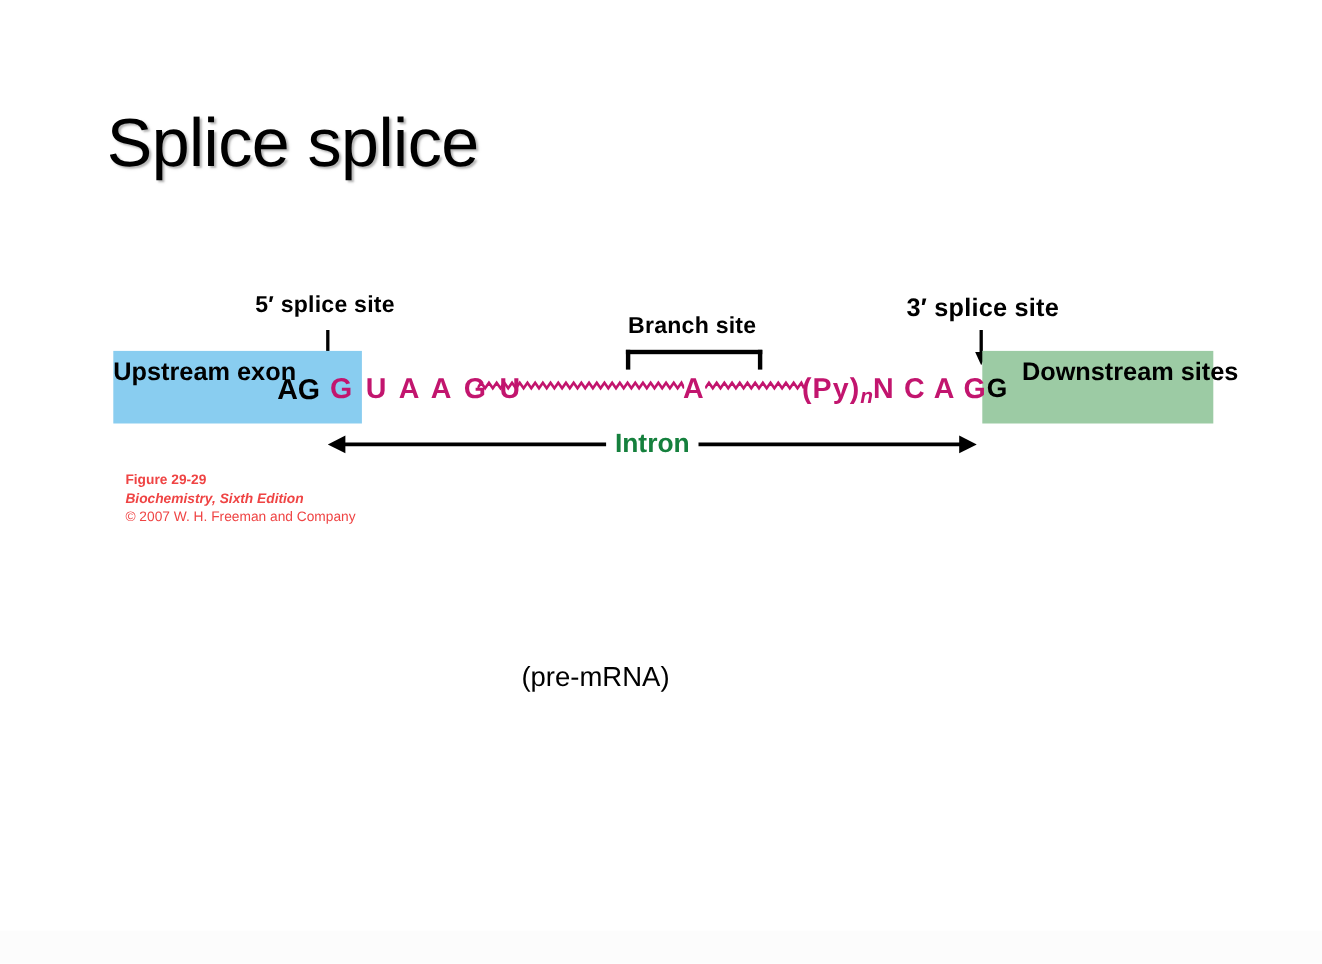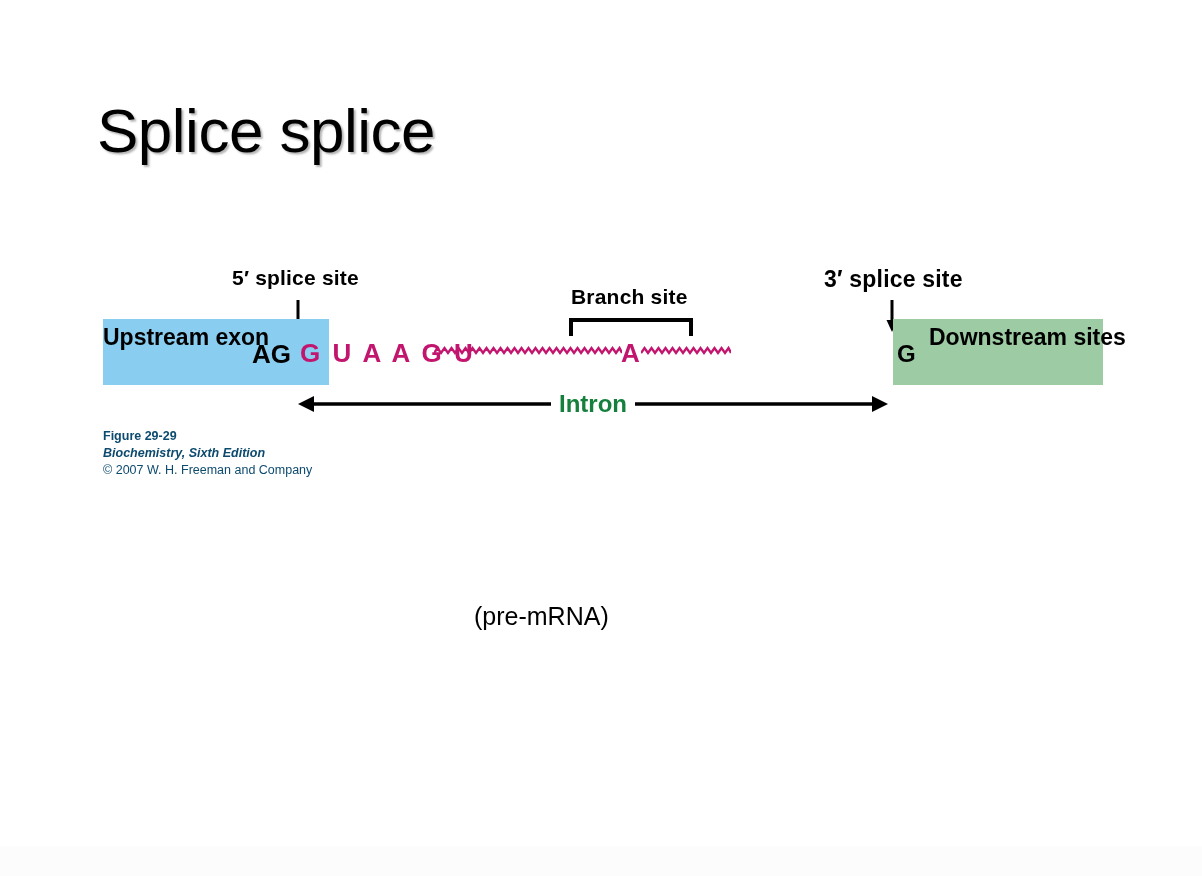--- a/index.html
+++ b/index.html
@@ -204,23 +204,23 @@
     font-weight: bold;
     color: #15803d;
     background: #ffffff;
     padding: 0 8px;
     white-space: nowrap;
   }
 
   
   #caption {
     position: absolute;
-    left: 103px;
+    left: 114px;
     top: 428px;
-    color: #0c4a6e;
+    color: #ef4444;
   }
   #caption-figure {
     font-size: 12.5px;
     font-weight: bold;
     line-height: 1.35;
     white-space: nowrap;
   }
   #caption-book {
     font-size: 12.5px;
     font-weight: bold;
@@ -292,20 +292,21 @@
     </div>
 
     <div id="ag-black">AG</div>
 
     <div id="g-black">G</div>
 
     <div class="seq" id="seq-donor">G U A A G U</div>
 
     <div class="seq" id="seq-branch">A</div>
 
+    <div class="seq" id="seq-acceptor"><span>(Py)</span><span class="sub">n</span><span>N C A G</span></div>
 
     <svg class="squiggle" id="squiggle-left" viewBox="0 0 188 16" preserveAspectRatio="none">
       <polyline points="0,8 3.5,3 7,8 10.5,3 14,8 17.5,3 21,8 24.5,3 28,8 31.5,3 35,8 38.5,3 42,8 45.5,3 49,8 52.5,3 56,8 59.5,3 63,8 66.5,3 70,8 73.5,3 77,8 80.5,3 84,8 87.5,3 91,8 94.5,3 98,8 101.5,3 105,8 108.5,3 112,8 115.5,3 119,8 122.5,3 126,8 129.5,3 133,8 136.5,3 140,8 143.5,3 147,8 150.5,3 154,8 157.5,3 161,8 164.5,3 168,8 171.5,3 175,8 178.5,3 182,8 185.5,3 188,8" fill="none" stroke="#C2156E" stroke-width="2.4"></polyline>
     </svg>
 
     <svg class="squiggle" id="squiggle-right" viewBox="0 0 90 16" preserveAspectRatio="none">
       <polyline points="0,8 3.5,3 7,8 10.5,3 14,8 17.5,3 21,8 24.5,3 28,8 31.5,3 35,8 38.5,3 42,8 45.5,3 49,8 52.5,3 56,8 59.5,3 63,8 66.5,3 70,8 73.5,3 77,8 80.5,3 84,8 87.5,3 90,8" fill="none" stroke="#C2156E" stroke-width="2.4"></polyline>
     </svg>
 
     <svg id="intron-arrow-wrap" viewBox="0 0 590 30">

